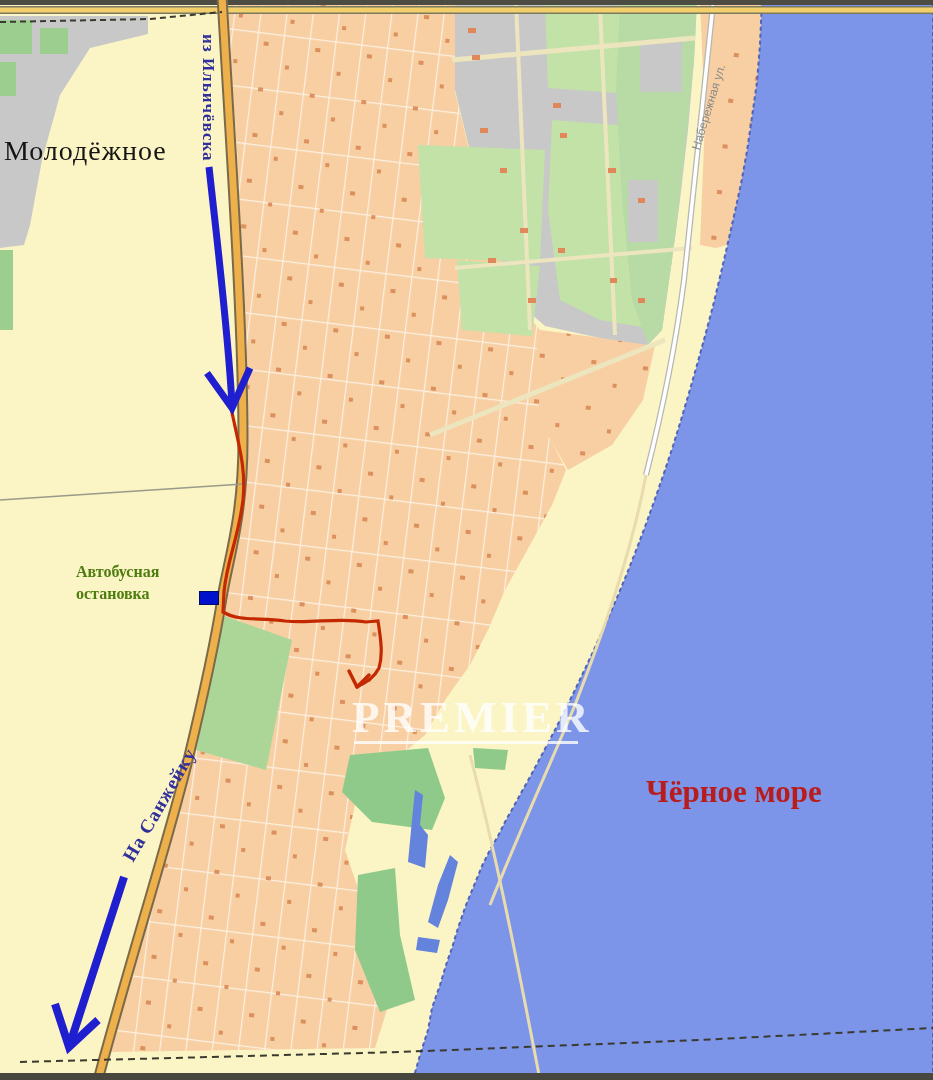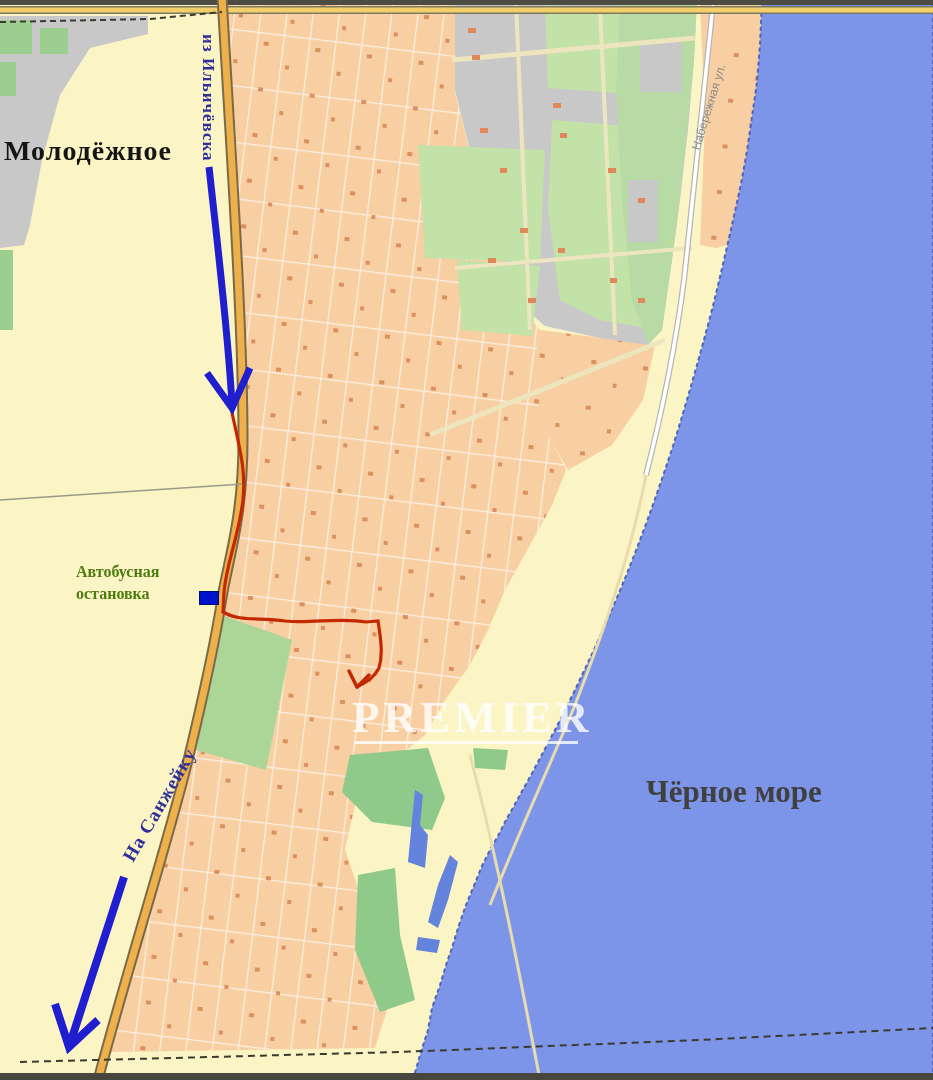--- a/index.html
+++ b/index.html
@@ -1,28 +1,28 @@
 <!DOCTYPE html>
 <html><head>
 <meta charset="utf-8">
 <style>
   html,body{margin:0;padding:0;background:#888;}
   .stage{position:relative;width:933px;height:1080px;overflow:hidden;
          background:#fbf4c4;font-family:"Liberation Serif","DejaVu Serif",serif;}
   .stage svg{position:absolute;left:0;top:0;}
   .lbl{position:absolute;white-space:nowrap;}
-  .lbl-settlement{left:4px;top:135px;font-size:28px;font-weight:bold;color:#151515;letter-spacing:1px;}
+  .lbl-settlement{left:4px;top:135px;font-size:28px;font-weight:normal;color:#151515;letter-spacing:1px;}
   .lbl-from-road{left:218px;top:34px;font-size:17px;font-weight:bold;color:#30309c;
                  transform:rotate(90deg);transform-origin:0 0;letter-spacing:1px;}
   .lbl-to-road{left:96px;top:794px;font-size:19px;font-weight:bold;color:#30309c;
                transform:rotate(-60deg);letter-spacing:1px;}
   .lbl-embankment{left:664px;top:100px;font-size:12px;color:#8a8a8a;
                   font-family:"Liberation Sans","DejaVu Sans",sans-serif;
                   transform:rotate(-73deg);}
-  .lbl-sea{left:646px;top:774px;font-size:31px;font-weight:bold;color:#404040;}
+  .lbl-sea{left:646px;top:774px;font-size:31px;font-weight:bold;color:#b91c1c;}
   .busstop{position:absolute;left:76px;top:561px;width:128px;text-align:left;
            font-size:16px;font-weight:bold;color:#4d7c0f;line-height:22px;}
   .busstop-marker{position:absolute;left:199px;top:591px;width:18px;height:12px;
                   background:#0011cc;border:1px solid #000d66;}
   .watermark{position:absolute;left:352px;top:662px;color:rgba(255,255,255,0.8);margin-top:32px;}
   .wm-brand{font-size:45px;letter-spacing:4px;font-weight:bold;line-height:46px;}
   .wm-rule{width:224px;height:3px;background:rgba(255,255,255,0.8);margin:1px 0 3px 2px;}
   .wm-sub{font-size:20px;letter-spacing:4px;display:inline-block;}
   .wm-mark{font-size:32px;display:inline-block;margin-left:4px;vertical-align:-4px;}
 </style>

